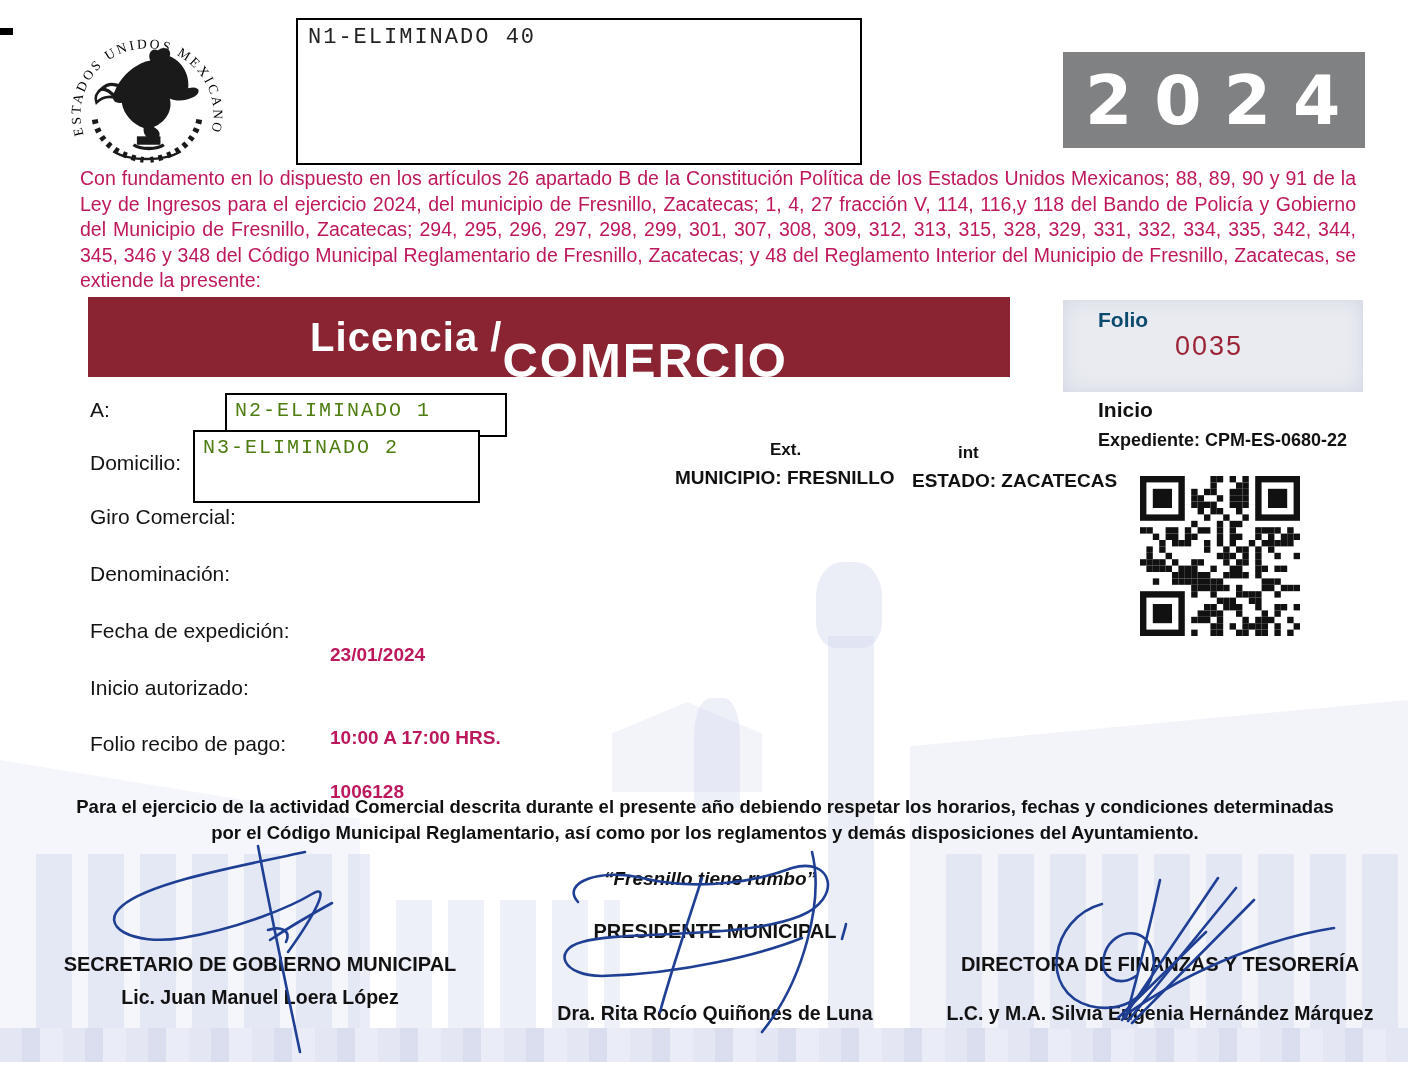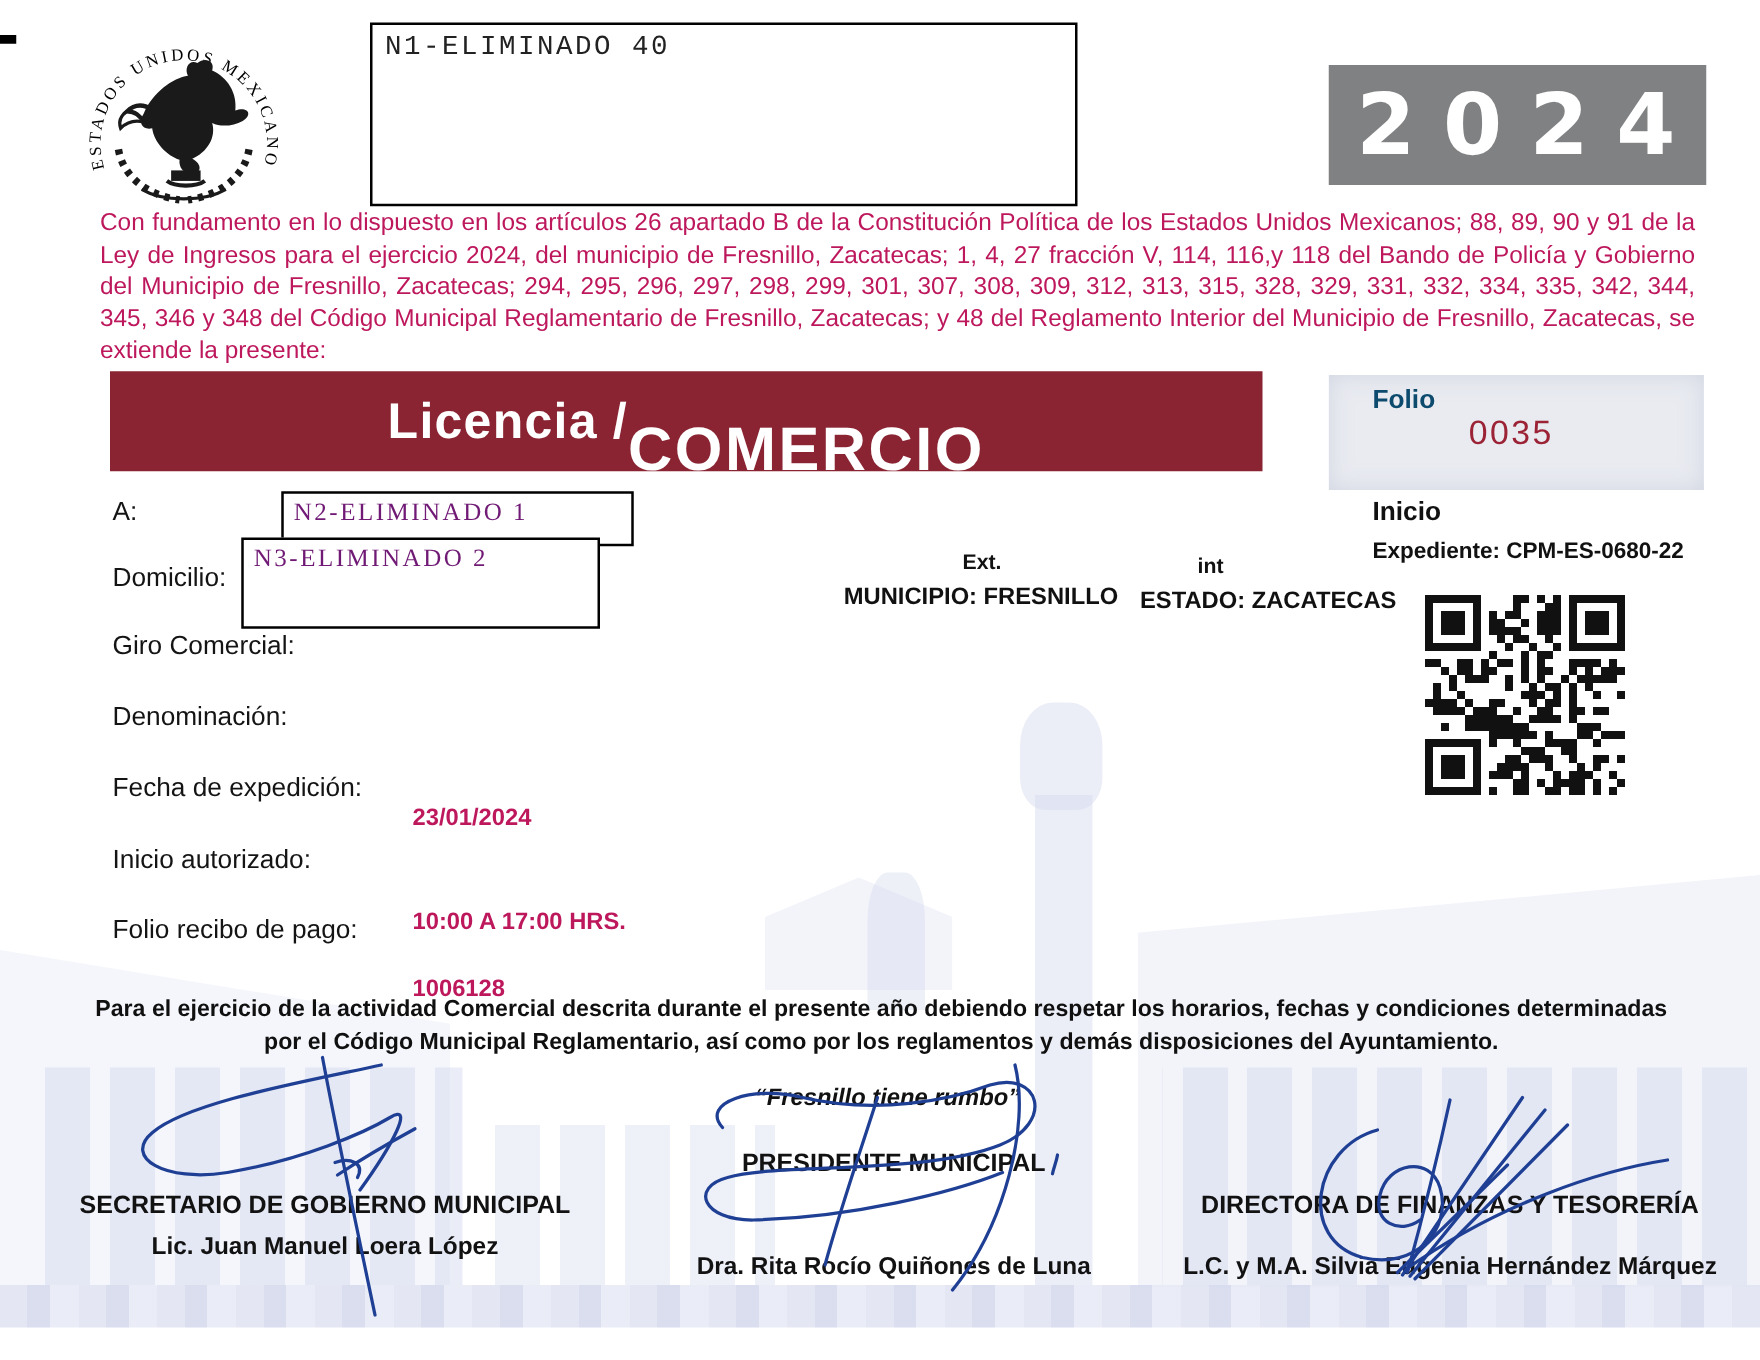--- a/index.html
+++ b/index.html
@@ -34,22 +34,22 @@
   
   #folio-box{left:1063px;top:300px;width:300px;height:92px;background:#e9ebf1;
     box-shadow:inset 0 0 18px rgba(190,196,214,.55);}
   #folio-label{left:1098px;top:308px;font-size:21px;font-weight:bold;color:#0c4a6e;}
   #folio-value{left:1175px;top:331px;font-size:27px;letter-spacing:2px;}
   #inicio-label{left:1098px;top:398px;font-size:21px;font-weight:bold;}
   #expediente{left:1098px;top:430px;font-size:18px;font-weight:bold;}
   
   .flabel{font-size:21px;color:#141414;}
   .fvalue{font-size:19px;font-weight:bold;color:#be185d;margin-top:20px;}
-  .redact{border:2px solid #000;background:#fff;font-family:Liberation Serif, serif;
-    font-size:20px;letter-spacing:2px;color:#701a75;padding:4px 8px;box-sizing:border-box;}
+  .redact{border:2px solid #000;background:#fff;font-family:Liberation Mono, monospace;
+    font-size:20px;letter-spacing:2px;color:#4d7c0f;padding:4px 8px;box-sizing:border-box;}
   #a-label{left:90px;top:398px;}
   #n2-box{left:225px;top:393px;width:282px;height:44px;}
   #dom-label{left:90px;top:451px;}
   #n3-box{left:193px;top:430px;width:287px;height:73px;}
   #ext-label{left:770px;top:440px;font-size:17px;font-weight:bold;}
   #municipio{left:675px;top:467px;font-size:19px;font-weight:bold;}
   #int-label{left:958px;top:443px;font-size:17px;font-weight:bold;}
   #estado{left:912px;top:470px;font-size:19px;font-weight:bold;}
   #giro-label{left:90px;top:505px;}
   #deno-label{left:90px;top:562px;}

